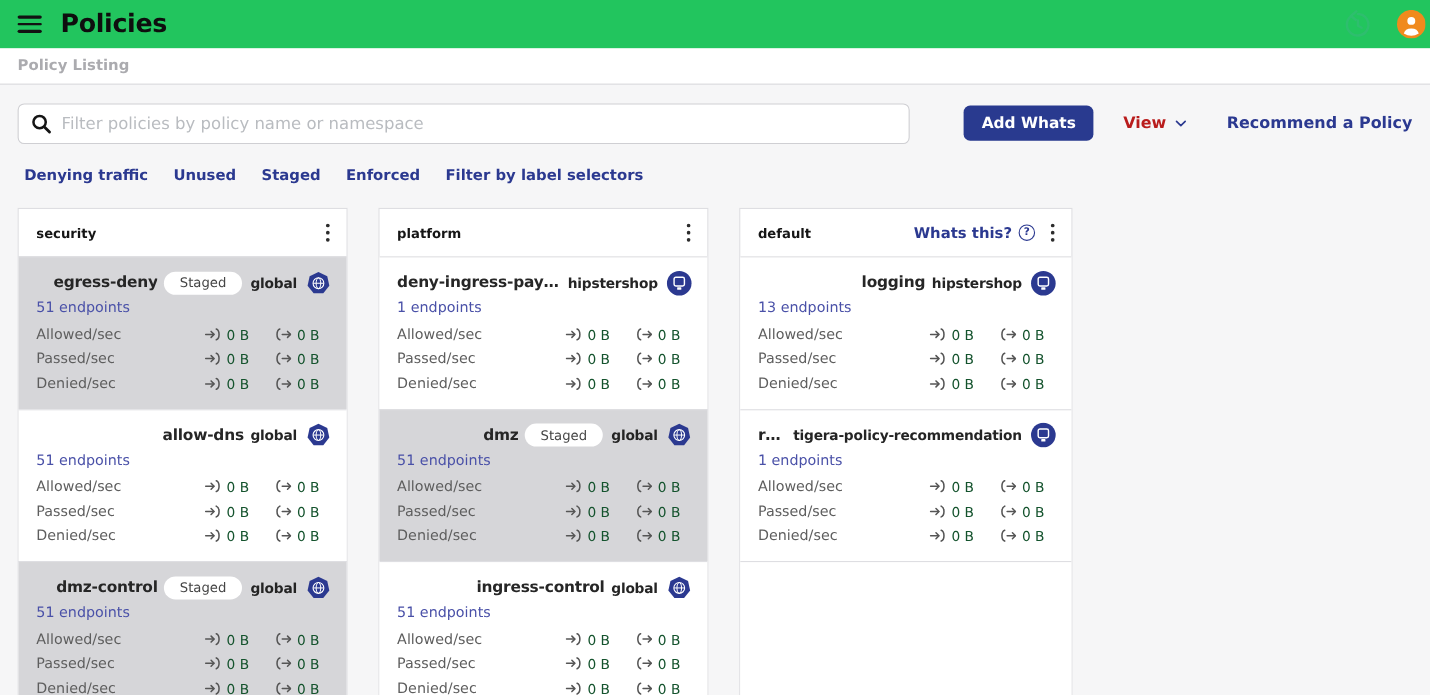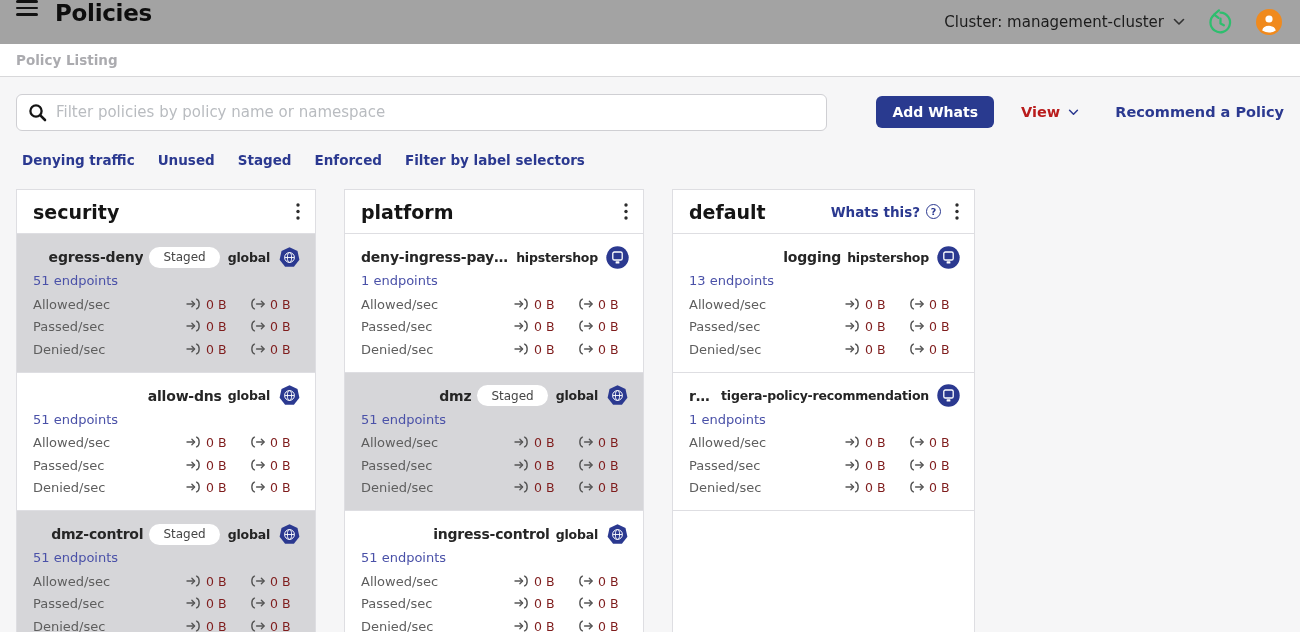--- a/index.html
+++ b/index.html
@@ -1,21 +1,21 @@
 <!DOCTYPE html>
 <html><head>
 <meta charset="utf-8">
 <style>
   * { margin:0; padding:0; box-sizing:border-box; }
   html,body { width:1300px; height:632px; overflow:hidden; }
   body { font-family:"DejaVu Sans","Liberation Sans",sans-serif; background:#f6f6f7; color:#222; }
   .page { width:1300px; height:632px; overflow:hidden; position:relative; }
 
   
-  .topbar { height:44px; background:#a3a3a3; display:flex; padding:0 18px 0 16px; }
+  .topbar { height:44px; background:#22c55e; display:flex; align-items:center; padding:0 4px 0 16px; }
   .hamburger { width:22px; height:16px; display:flex; flex-direction:column; justify-content:space-between; cursor:pointer; }
   .hamburger span { display:block; height:2.6px; background:#121212; border-radius:2px; }
   .app-title { font-size:23px; font-weight:800; color:#0e0e0e; margin-left:17px; letter-spacing:-0.3px; }
   .topbar-right { margin-left:auto; display:flex; align-items:center; gap:22px; }
   .cluster { display:flex; align-items:center; gap:9px; font-size:15px; color:#1c1c1c; cursor:pointer; }
   .icon-btn { display:flex; align-items:center; cursor:pointer; }
 
   
   .tabbar { background:#fff; border-bottom:1px solid #d8d8da; display:flex; height:33px; }
   .tab { position:relative; display:flex; align-items:center; padding:0 16px; font-size:13.5px; font-weight:700; cursor:pointer; }
@@ -37,63 +37,57 @@
   .recommend { margin-left:9px; }
 
   .quick-filters { display:flex; gap:23px; padding:17px 6px 0 6px; }
   .quick-filters a { color:#2b3990; font-size:13.5px; font-weight:600; cursor:pointer; text-decoration:none; }
 
   
   .tiers { display:flex; gap:28px; align-items:flex-start; margin-top:21px; }
   .tier { width:300px; background:#fff; border:1px solid #dedee2; }
   .tier:last-child { width:303px; }
   .tier-header { height:43px; display:flex; align-items:center; justify-content:space-between; padding:0 9px 0 16px; }
-  .tier-name { font-size:19px; font-weight:700; color:#151515; }
+  .tier-name { font-size:12px; font-weight:700; color:#151515; }
   .tier-header-right { display:flex; align-items:center; gap:8px; }
   .whats-this { display:flex; align-items:flex-start; gap:6px; color:#2b3990; font-size:13.5px; font-weight:600; text-decoration:none; cursor:pointer; }
   .help-circle { width:15px; height:15px; border:1.4px solid #2b3990; border-radius:50%; display:inline-flex; align-items:center; justify-content:center; font-size:9.5px; font-weight:700; }
   .help-circle::before { content:"?"; }
   .kebab { background:none; border:none; padding:4px 6px; cursor:pointer; display:flex; }
 
   .card { border-top:1px solid #dedee2; padding:11px 14px 11px 16px; background:#fff; }
   .card.staged-bg { background:#d6d6d9; }
   .card-top { display:flex; align-items:center; min-height:24px;text-align:right; }
   .policy-name { font-size:14px; font-weight:600; color:#262626; letter-spacing:-0.2px; white-space:nowrap; overflow:hidden; text-overflow:ellipsis; flex:1 1 auto; min-width:0; }
   .card-top-right { margin-left:6px; display:flex; align-items:center; gap:8px; flex:0 0 auto; }
   .staged-pill { background:#fff; border-radius:999px; padding:3.5px 14px; font-size:12px; color:#454545; }
   .scope-label { font-size:12.5px; font-weight:600; color:#242424; letter-spacing:-0.2px; }
   .scope-icon svg { display:block; }
   .endpoints { display:inline-block; font-size:13px; color:#4a51a8; text-decoration:none; margin:4px 0 5px 0; cursor:pointer; }
   .metric-row { display:flex; align-items:center; height:22.5px; }
   .metric-label { font-size:13px; color:#5e5e5e; }
   .metric-vals { margin-left:auto; display:flex; gap:13px; }
   .mv { display:flex; align-items:center; gap:5px; width:51px; }
   .mv svg { flex:0 0 auto; }
-  .mv-text { font-size:12.5px; color:#7f1d1d; }
+  .mv-text { font-size:12.5px; color:#14532d; }
   .tier-filler { height:131px; border-top:1px solid #dedee2; background:#fff; }
 </style>
 </head>
 <body>
 
 <div class="page">
 
   <header class="topbar">
     <div class="hamburger">
         <span></span>
         <span></span>
         <span></span>
       </div>
     <h1 class="app-title">Policies</h1>
     <div class="topbar-right">
-      <div class="cluster">
-        <span>Cluster: management-cluster</span>
-        <svg width="12" height="8" viewBox="0 0 12 8" fill="none" stroke="#333" stroke-width="1.6" stroke-linecap="round" stroke-linejoin="round">
-            <polyline points="1.5,1.5 6,6 10.5,1.5"></polyline>
-          </svg>
-      </div>
       <span class="icon-btn">
         <svg width="27" height="27" viewBox="0 0 24 24" fill="none" stroke="#2ebe6e" stroke-width="2" stroke-linecap="round" stroke-linejoin="round">
           <path d="M6.6 5 A8.7 8.7 0 1 0 12 3.3"></path>
           <path d="M10.6 1.2 L6.3 4.9 L10.2 7.9"></path>
           <path d="M12 8.6 V12.8 L15 14.4"></path>
         </svg>
       </span>
       <span class="icon-btn">
         <svg width="26" height="26" viewBox="0 0 26 26">
           <circle cx="13" cy="13" r="13" fill="#f08a1d"></circle>

